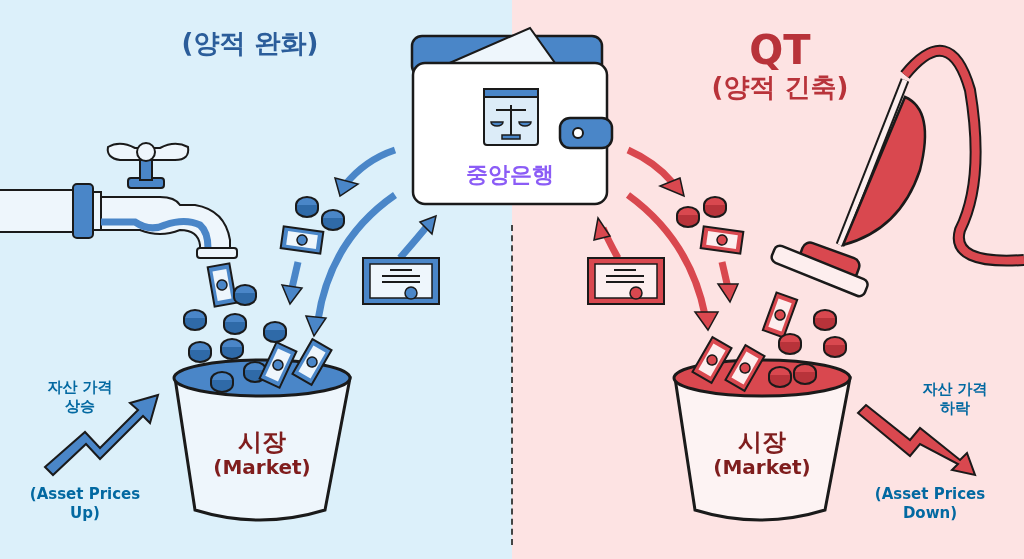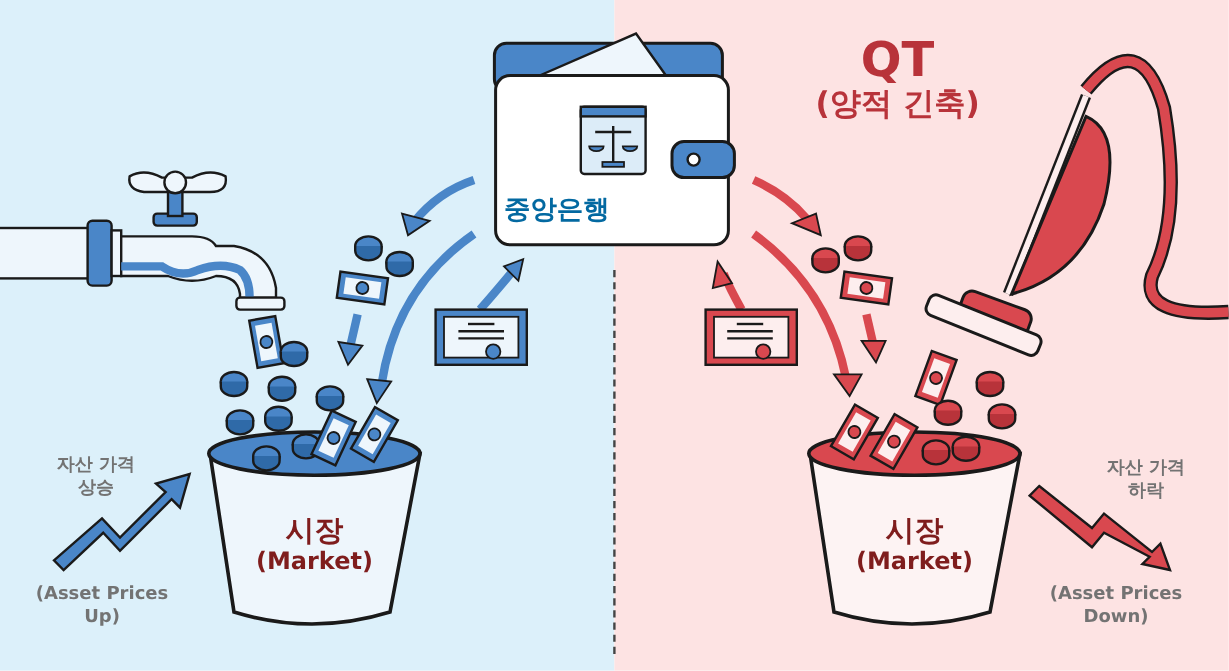--- a/index.html
+++ b/index.html
@@ -4,26 +4,26 @@
 <style>
   html,body{margin:0;padding:0;}
   body{width:1024px;height:559px;overflow:hidden;position:relative;font-family:"DejaVu Sans","Liberation Sans",sans-serif;}
   .bg-left{position:absolute;left:0;top:0;width:512px;height:559px;background:#dcf0fa;}
   .bg-right{position:absolute;left:512px;top:0;width:512px;height:559px;background:#fde3e3;}
   .divider{position:absolute;left:511px;top:225px;height:320px;border-left:2px dashed #444;}
   .title{position:absolute;text-align:center;font-weight:bold;}
   .title .big{font-size:40px;line-height:44px;display:block;}
   .title .sub{font-size:26px;line-height:30px;display:block;}
   .qe{left:170px;top:28px;width:160px;color:#2b5d9a;}
-  .qt{left:668px;top:28px;width:160px;color:#b8333a;}
+  .qt{left:700px;top:28px;width:160px;color:#b8333a;}
   .bucket-label{position:absolute;text-align:center;color:#7f1d1d;font-weight:bold;}
   .bucket-label .ko{font-size:24px;display:block;line-height:28px;}
   .bucket-label .en{font-size:20px;display:block;line-height:22px;font-weight:bold;}
-  .trend{position:absolute;text-align:center;color:#737373;font-weight:bold;font-size:15px;line-height:19px;}
-  .bank-label{position:absolute;left:420px;top:160px;width:180px;text-align:left;font-size:22px;font-weight:bold;color:#0369a1;}
+  .trend{position:absolute;text-align:center;color:#0369a1;font-weight:bold;font-size:15px;line-height:19px;}
+  .bank-label{position:absolute;left:420px;top:160px;width:180px;text-align:center;font-size:22px;font-weight:bold;color:#8b5cf6;}
   svg{position:absolute;left:0;top:0;}
 </style>
 </head>
 <body>
 
 <div class="bg-left"></div>
 <div class="bg-right"></div>
 <div class="divider"></div>
 
 <svg width="1024" height="559" viewBox="0 0 1024 559">
@@ -164,20 +164,21 @@
   </g>
   <use href="#billR" transform="translate(712,360) rotate(-60)"></use>
     <use href="#billR" transform="translate(745,368) rotate(-60)"></use>
   <use href="#coinR" x="780" y="375"></use>
     <use href="#coinR" x="805" y="372"></use>
 
   <polygon points="866,405 910,440 920,428 960,460 967,453 975,475 952,470 958,464 920,444 910,456 858,413" fill="#d9484f" stroke="#1a1a1a" stroke-width="2"></polygon>
 </svg>
 
 <div class="title qe">
+  <span class="sub">(양적 완화)</span>
 </div>
 <div class="title qt">
   <span class="big">QT</span>
   <span class="sub">(양적 긴축)</span>
 </div>
 
 <div class="bank-label">중앙은행</div>
 
 <div class="bucket-label" style="left:200px;top:428px;width:124px;">
   <span class="ko">시장</span>

